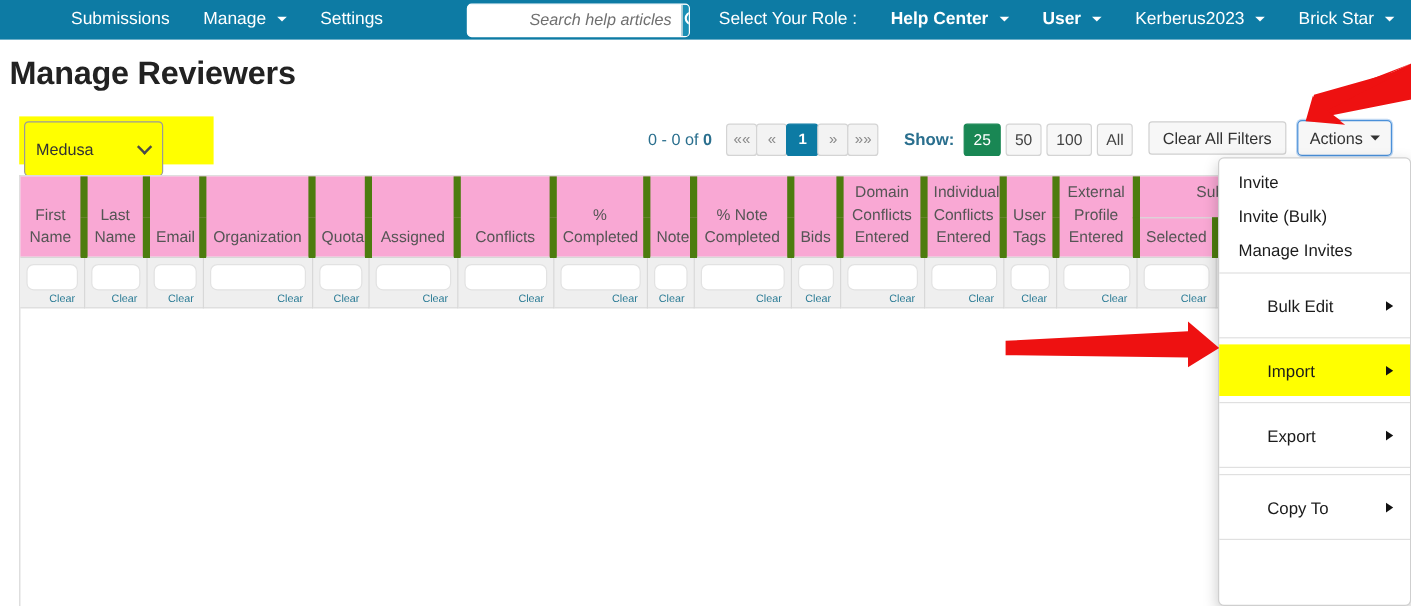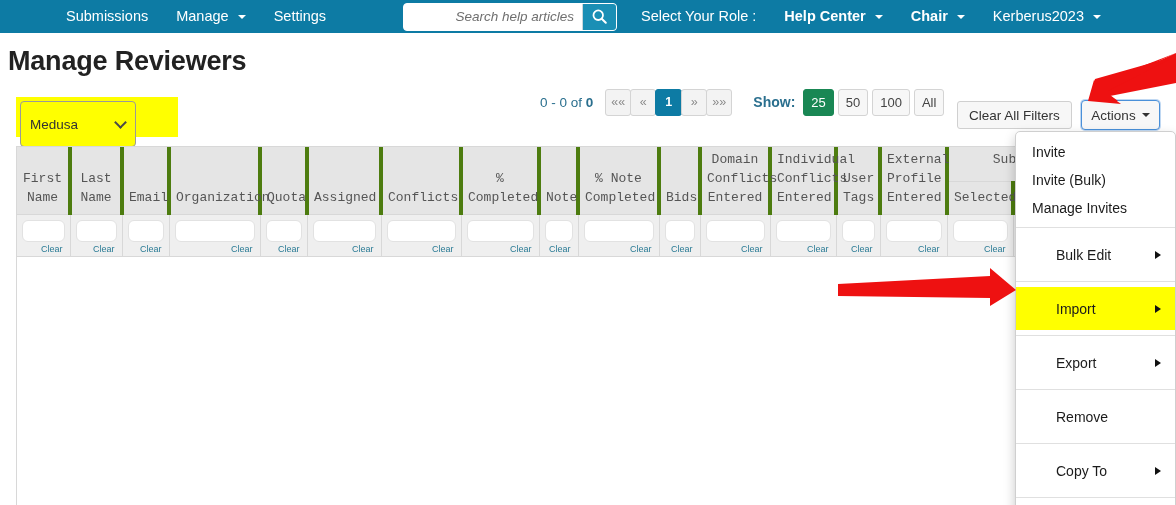--- a/index.html
+++ b/index.html
@@ -101,21 +101,21 @@
     width: 9px; height: 9px;
     border-right: 2px solid #4a4a4a;
     border-bottom: 2px solid #4a4a4a;
     transform: rotate(45deg);
     margin-top: -4px;
     margin-right: 2px;
   }
 
   
   .pager-row {
-    position: absolute; left: 540px; top: 87px;
+    position: absolute; left: 540px; top: 101px;
     display: flex; align-items: center;
     height: 30px;
     text-align: center;
   }
   .pager-count {
     font-size: 13.5px;
     color: #2a6f8e;
     font-weight: bold;
     margin-right: 12px;
     white-space: nowrap;
@@ -201,31 +201,30 @@
     border-left: 1px solid #d8d8d8;
     border-top: 1px solid #d8d8d8;
     background: #ffffff;
   }
   table.grid {
     border-collapse: collapse;
     width: 1008px;
     table-layout: fixed;
   }
   table.grid th {
-    background: #e5e5e5;
-    border-right: 4px solid #4d7c0f;
+    background: #f9a8d4;
+    border-right: 6px solid #4d7c0f;
     border-bottom: 1px solid #d8d8d8;
     font-weight: normal;
     font-size: 13px;
     color: #555;
     vertical-align: bottom;
     padding: 4px 5px 6px 5px;
     line-height: 1.45;
     text-align: center;
-    font-family: Liberation Mono, monospace;
   }
   table.grid th.grp {
     vertical-align: top;
     text-align: right;
     padding-right: 9px;
     border-left: 1px solid #8d8d8d;
   }
   .filter-cell {
     background: #efefef;
     border-right: 1px solid #d8d8d8;
@@ -330,25 +329,29 @@
   </div>
 
   <div class="nav-link plain">
     <span>Select Your Role :</span>
   </div>
   <div class="nav-link bold">
     <span>Help Center</span>
     <span class="caret-down"></span>
   </div>
   <div class="nav-link bold">
-    <span>Chair</span>
+    <span>User</span>
     <span class="caret-down"></span>
   </div>
   <div class="nav-link">
     <span>Kerberus2023</span>
+    <span class="caret-down"></span>
+  </div>
+  <div class="nav-link">
+    <span>Brick Star</span>
     <span class="caret-down"></span>
   </div>
 </div>
 
 <div class="page-title">Manage Reviewers</div>
 
 <div class="select-highlight"></div>
 <div class="conf-select">
   <span>Medusa</span>
   <span class="sel-chevron"></span>
@@ -538,23 +541,20 @@
     <div class="menu-item hl tall">
       <span>Import</span>
       <span class="submenu-arrow"></span>
     </div>
     <div class="menu-sep"></div>
     <div class="menu-item tall">
       <span>Export</span>
       <span class="submenu-arrow"></span>
     </div>
     <div class="menu-sep"></div>
-    <div class="menu-item tall">
-      <span>Remove</span>
-    </div>
     <div class="menu-sep"></div>
     <div class="menu-item tall">
       <span>Copy To</span>
       <span class="submenu-arrow"></span>
     </div>
     <div class="menu-sep"></div>
     <div class="menu-item tall"></div>
   </div>
 
 <svg class="arrow-layer">

